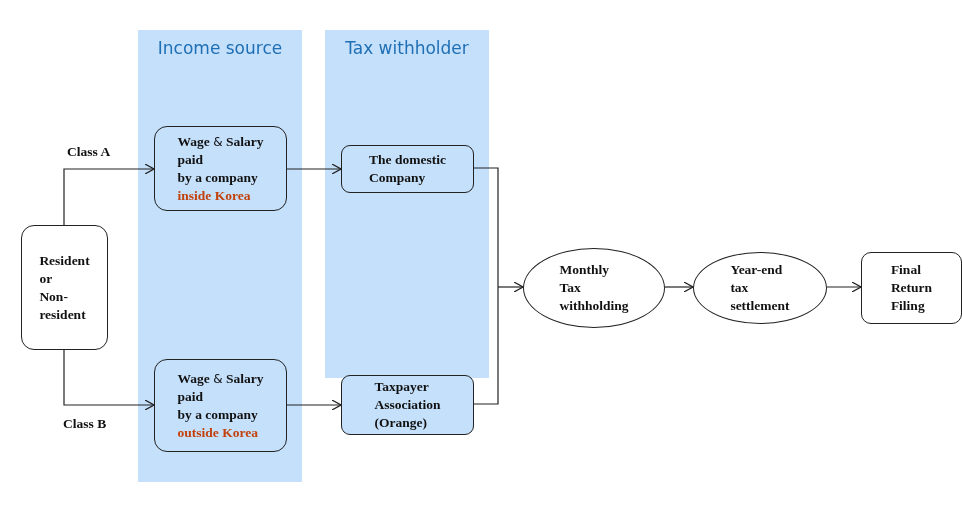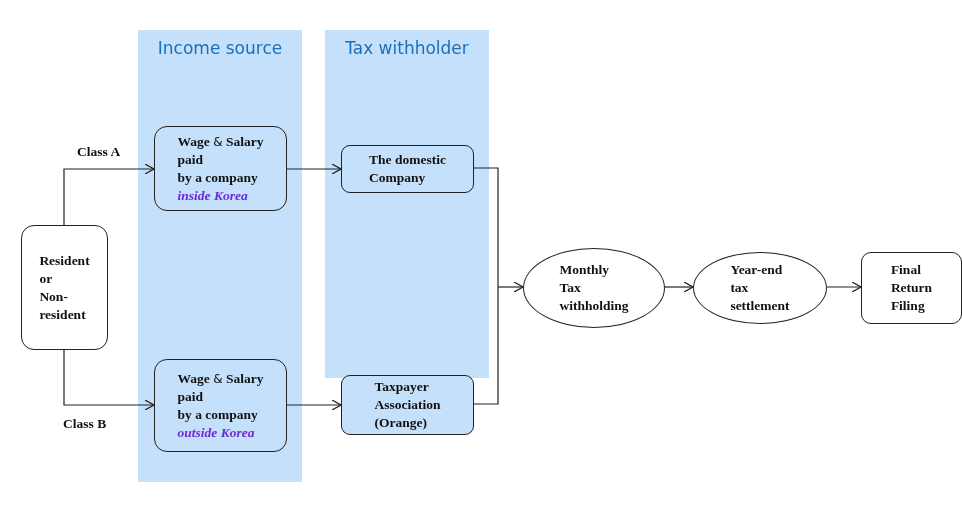--- a/index.html
+++ b/index.html
@@ -3,21 +3,21 @@
 <meta charset="utf-8">
 <style>
   html, body { margin:0; padding:0; background:#ffffff; }
   body { width:962px; height:515px; position:relative; overflow:hidden; font-family:"Liberation Serif", serif; }
   .lane { position:absolute; background:#c5e0fb; }
   .lane-title { position:absolute; left:0; right:0; top:8px; text-align:center; font-family:"DejaVu Sans", sans-serif; font-size:17px; color:#1f6fb5; }
   .node { position:absolute; border:1.3px solid #222; border-radius:13px; display:flex; align-items:center; justify-content:center; font-weight:bold; font-size:13.5px; line-height:18px; color:#111; box-sizing:border-box; }
   .ellipse { border-radius:50%; background:#fff; }
   .white { background:#fff; }
   .blue-node { background:#c5e0fb; }
-  .hl { color:#6d28d9;font-style:italic; }
+  .hl { color:#c2410c; }
   .label { position:absolute; font-weight:bold; font-size:13.5px; color:#111; }
   svg.wires { position:absolute; left:0; top:0; }
   .amp { font-family:"DejaVu Sans", sans-serif; font-weight:normal; font-size:12px; }
 </style>
 </head>
 <body>
 
 <div class="lane" style="left:138px; top:30px; width:164px; height:452px;">
   <div class="lane-title">Income source</div>
 </div>
@@ -34,21 +34,21 @@
   <path d="M64,225 L64,169 L154,169" fill="none" stroke="#222" stroke-width="1.2" marker-end="url(#arr)"></path>
   <path d="M64,350 L64,405 L154,405" fill="none" stroke="#222" stroke-width="1.2" marker-end="url(#arr)"></path>
   <path d="M287,169 L341,169" fill="none" stroke="#222" stroke-width="1.2" marker-end="url(#arr)"></path>
   <path d="M287,405 L341,405" fill="none" stroke="#222" stroke-width="1.2" marker-end="url(#arr)"></path>
   <path d="M473,168 L498,168 L498,404 L473,404" fill="none" stroke="#222" stroke-width="1.2"></path>
   <path d="M498,287 L523,287" fill="none" stroke="#222" stroke-width="1.2" marker-end="url(#arr)"></path>
   <path d="M665,287 L693,287" fill="none" stroke="#222" stroke-width="1.2" marker-end="url(#arr)"></path>
   <path d="M827,287 L861,287" fill="none" stroke="#222" stroke-width="1.2" marker-end="url(#arr)"></path>
 </svg>
 
-<div class="label" style="left:67px; top:144px;margin-left:10px;">Class A</div>
+<div class="label" style="left:67px; top:144px;">Class A</div>
 <div class="label" style="left:63px; top:416px;">Class B</div>
 
 <div class="node white" style="left:21px; top:225px; width:87px; height:125px;">
   <div>
     <div>Resident</div>
     <div>or</div>
     <div>Non-</div>
     <div>resident</div>
   </div>
 </div>

